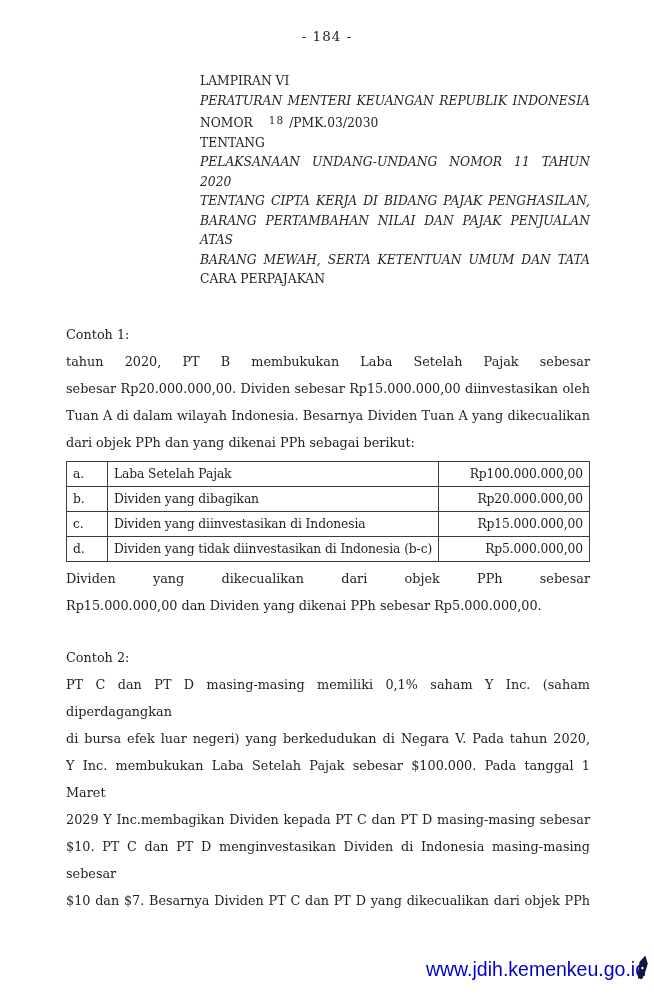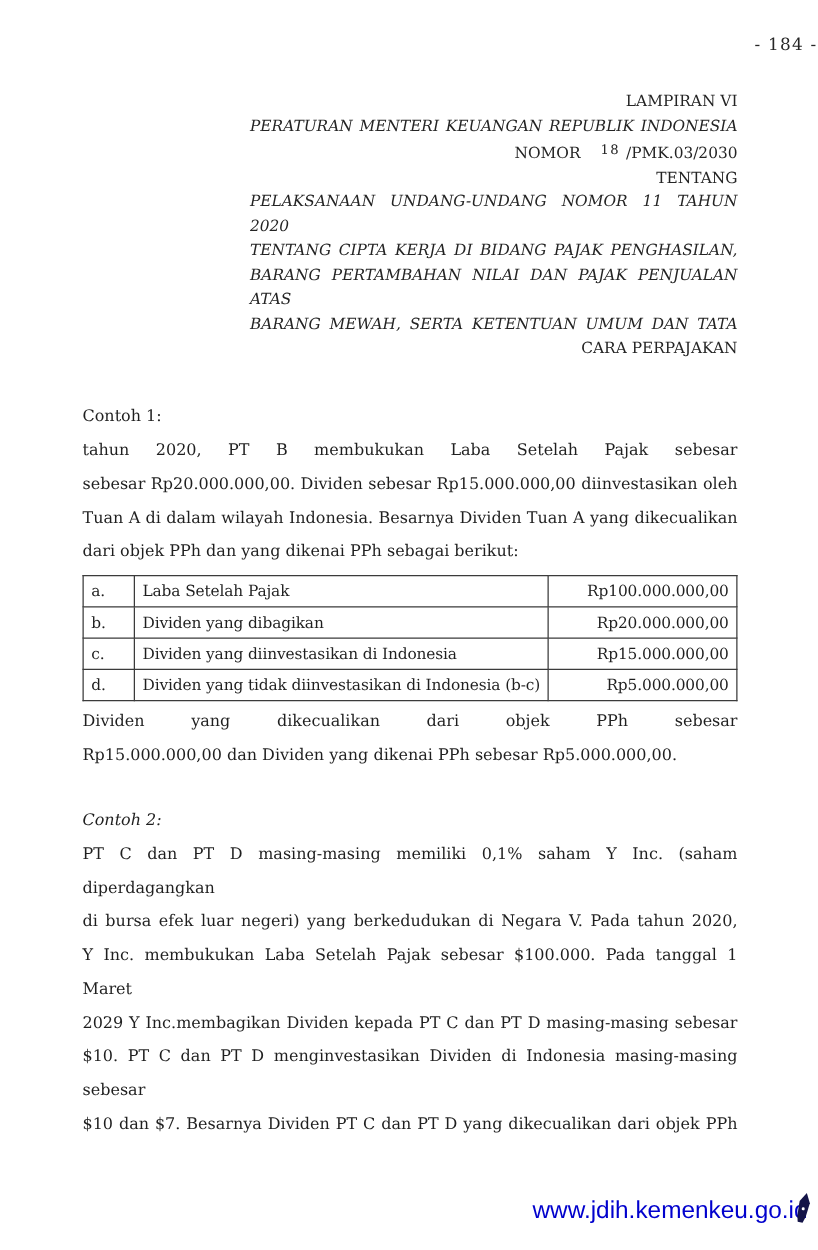--- a/index.html
+++ b/index.html
@@ -7,53 +7,53 @@
     position:relative;
     width:654px; height:1000px;
     background:#ffffff;
     font-family:"DejaVu Serif","Liberation Serif",serif;
     color:#1f1f1f;
     overflow:hidden;
     box-sizing:border-box;
   }
   .page-number {
     padding-top:28px;
-    text-align:right;
+    text-align:center;
     font-size:13.5px;
     letter-spacing:1px;
     color:#262626;
   }
   .header-block {
     margin:28px 64px 0 200px;
     font-size:12.3px;
     line-height:19.5px;
     color:#242424;
   }
   .hline.j { text-align:justify; text-align-last:justify;font-style:italic; }
-  .hline.l { text-align:right; }
+  .hline.l { text-align:left; }
   .nomor-number {
     font-size:10.5px;
     vertical-align:3px;
     margin:0 5px 0 16px;
     letter-spacing:1px;
   }
   .doc-title {
     margin:22px 64px 0 66px;
     text-align:center;
     font-size:13px;
     line-height:27px;
     color:#242424;
   }
   .body-block {
     margin:16px 64px 0 66px;
     font-size:12.8px;
     line-height:27px;
   }
   .section-label { margin-top:31px; line-height:27px; }
-  .section-label.second { margin-top:25px;font-style:italic; }
+  .section-label.second { margin-top:25px; }
   .pline.j { text-align:justify; text-align-last:justify; }
   .pline.l { text-align:left; }
   table.calc-table {
     width:100%;
     border-collapse:collapse;
     margin:5px 0 3px 0;
     table-layout:fixed;
   }
   table.calc-table td {
     border:1px solid #3b3b3b;

